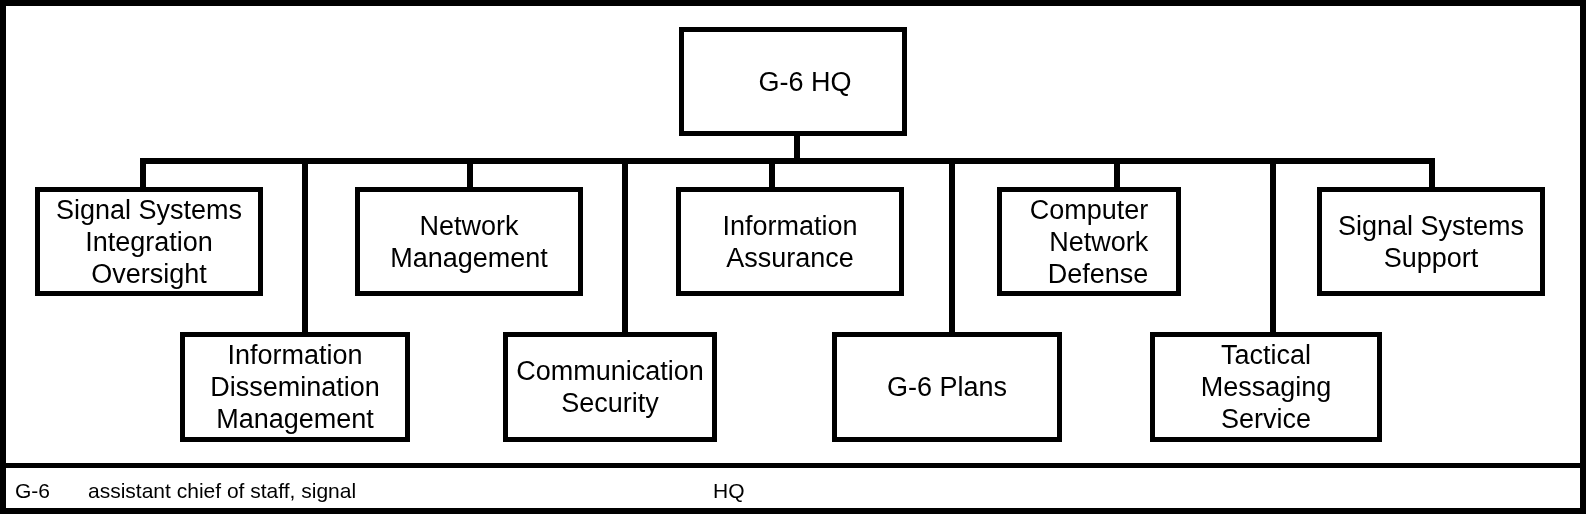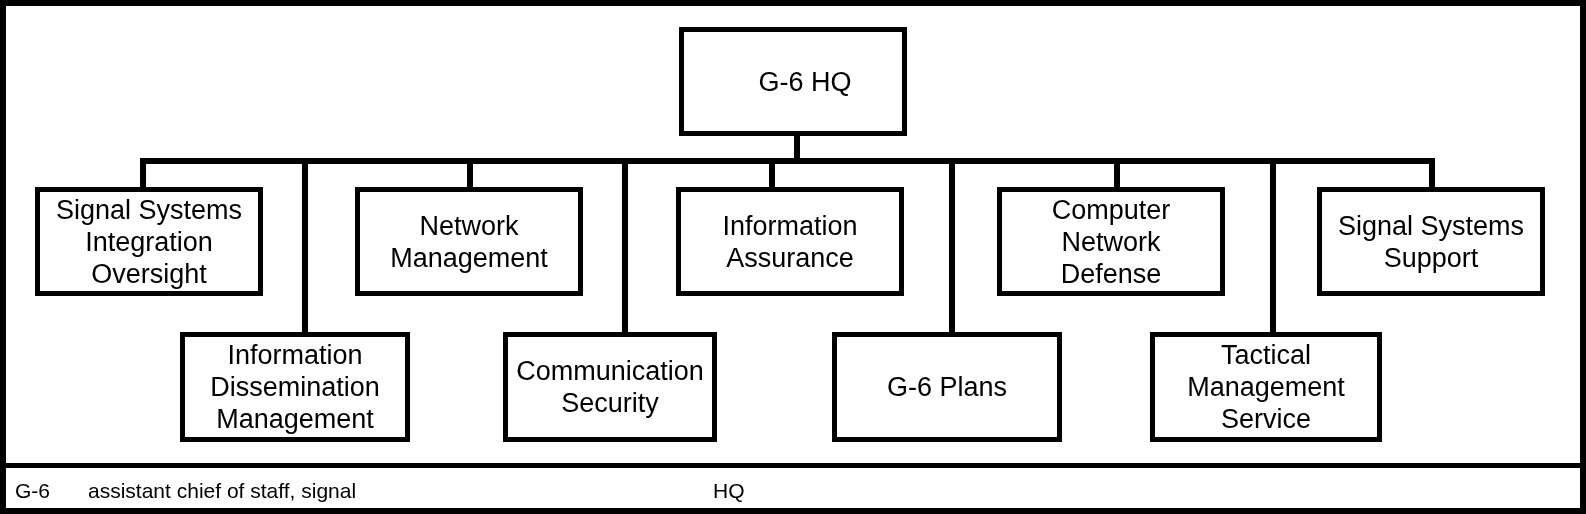--- a/index.html
+++ b/index.html
@@ -86,21 +86,21 @@
 Oversight</span>
   </div>
   <div class="box" style="left:349px; top:181px; width:228px; height:109px;">
     <span class="lbl">Network
 Management</span>
   </div>
   <div class="box" style="left:670px; top:181px; width:228px; height:109px;">
     <span class="lbl">Information
 Assurance</span>
   </div>
-  <div class="box" style="left:991px; top:181px; width:228px; height:109px;">
+  <div class="box" style="left:991px; top:181px; width:184px; height:109px;text-align:right;">
     <span class="lbl">Computer
 Network
 Defense</span>
   </div>
   <div class="box" style="left:1311px; top:181px; width:228px; height:109px;">
     <span class="lbl">Signal Systems
 Support</span>
   </div>
 
   <div class="box" style="left:174px; top:326px; width:230px; height:110px;">
@@ -110,21 +110,21 @@
   </div>
   <div class="box" style="left:497px; top:326px; width:214px; height:110px;">
     <span class="lbl">Communication
 Security</span>
   </div>
   <div class="box" style="left:826px; top:326px; width:230px; height:110px;align-items:center;">
     <span class="lbl">G-6 Plans</span>
   </div>
   <div class="box" style="left:1144px; top:326px; width:232px; height:110px;">
     <span class="lbl">Tactical
-Management
+Messaging
 Service</span>
   </div>
 
   <div class="legend">
     <span style="left:9px;">G-6</span>
     <span style="left:82px;">assistant chief of staff, signal</span>
     <span style="left:679px;margin-left:28px;">HQ</span>
   </div>
 
 </div>

